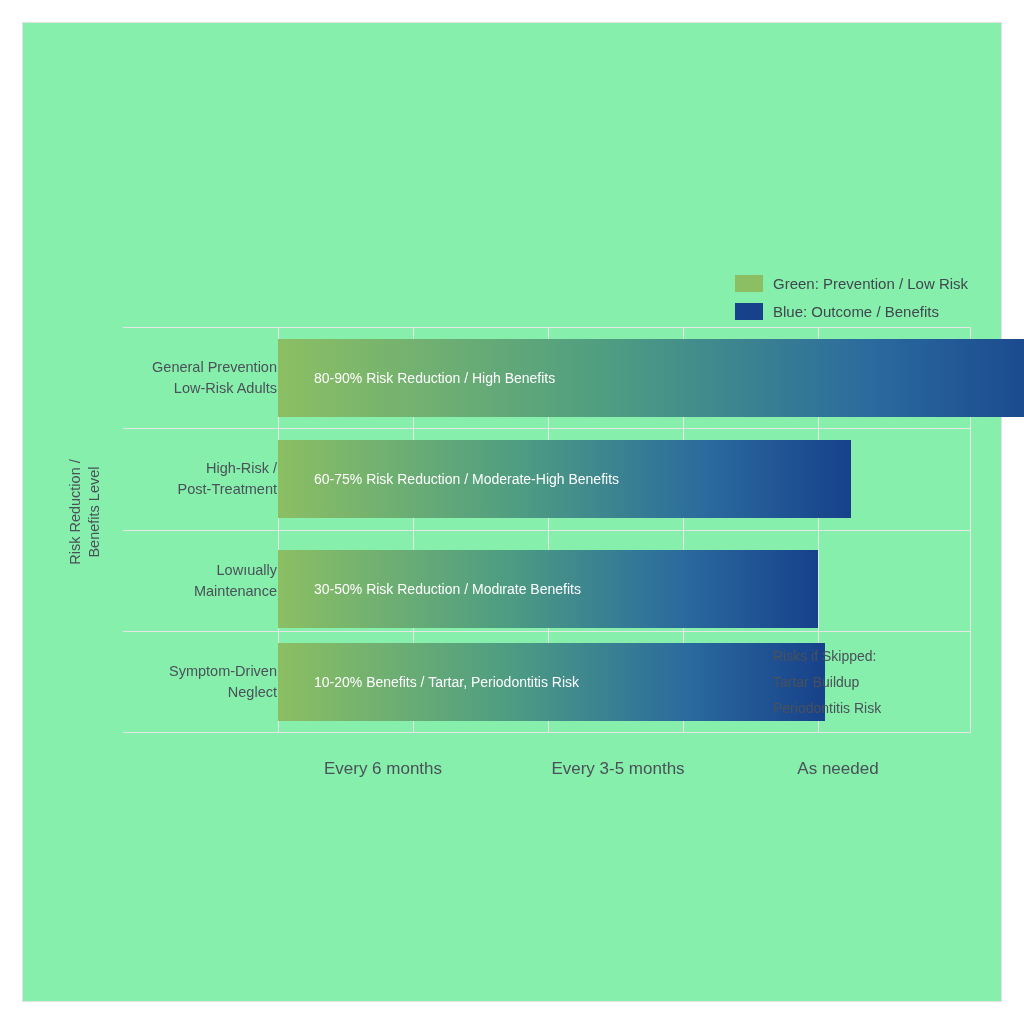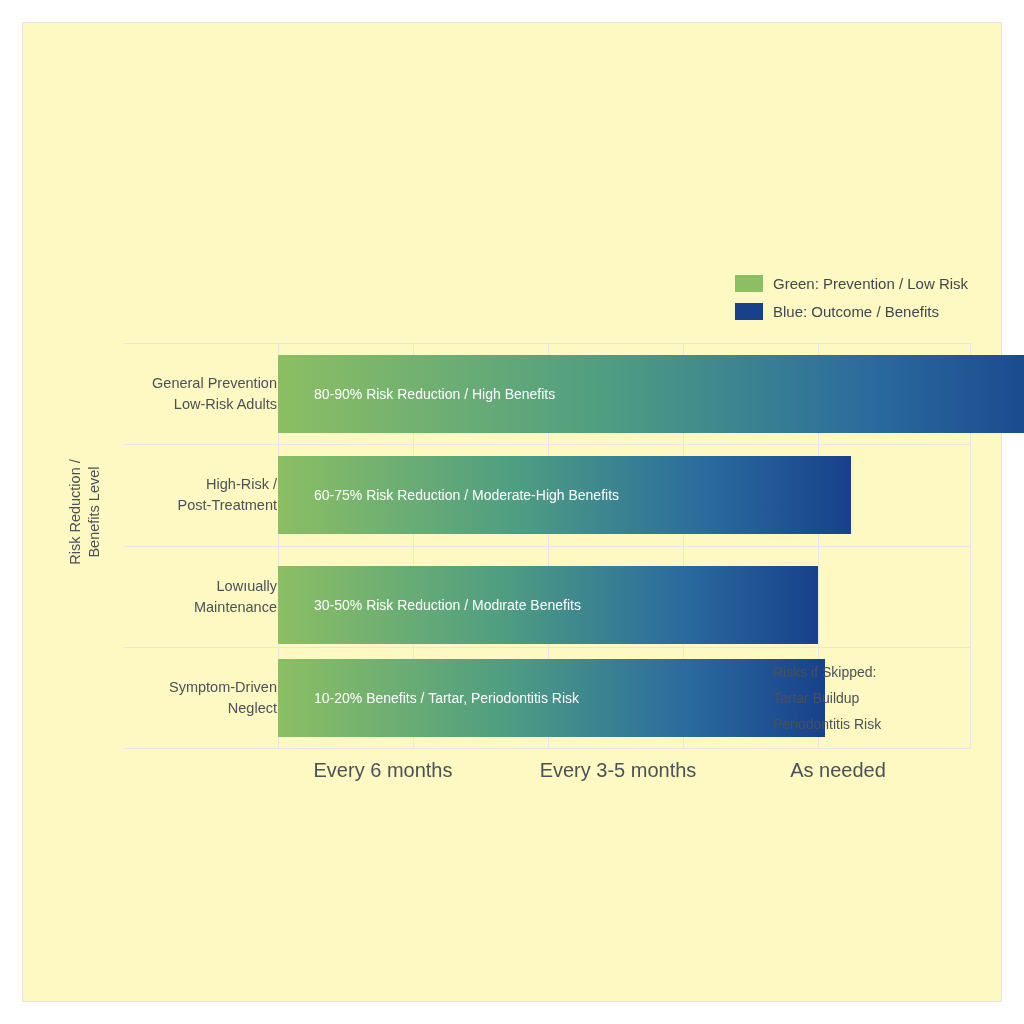--- a/index.html
+++ b/index.html
@@ -12,21 +12,21 @@
     height: 1024px;
     font-family: "Liberation Sans", sans-serif;
     overflow: hidden;
   }
   #chart-frame {
     position: absolute;
     left: 22px;
     top: 22px;
     width: 980px;
     height: 980px;
-    background: #fef9c3;
+    background: #86efac;
     border: 1px solid #e2e2e2;
     box-sizing: border-box;
   }
   
   #legend {
     position: absolute;
     left: 712px;
     top: 248px;
     width: 270px;
   }
@@ -44,21 +44,21 @@
   }
   .legend-label {
     font-size: 15px;
     color: #40484f;
     white-space: nowrap;
   }
   
   #plot {
     position: absolute;
     left: 100px;
-    top: 320px;
+    top: 304px;
     width: 848px;
     height: 406px;
   }
   .grid-h {
     position: absolute;
     left: 0;
     width: 848px;
     height: 1px;
     background: #e6e6e6;
   }
@@ -114,21 +114,21 @@
     font-size: 14px;
     line-height: 26px;
     color: #4a5158;
     white-space: pre-line;
   }
   
   .xtick {
     position: absolute;
     top: 736px;
     text-align: center;
-    font-size: 20px;
+    font-size: 17px;
     color: #4a5158;
     white-space: nowrap;
   }
   #xlabel {
     position: absolute;
     top: 768px;
     left: 100px;
     width: 848px;
     text-align: center;
     font-size: 14.5px;

